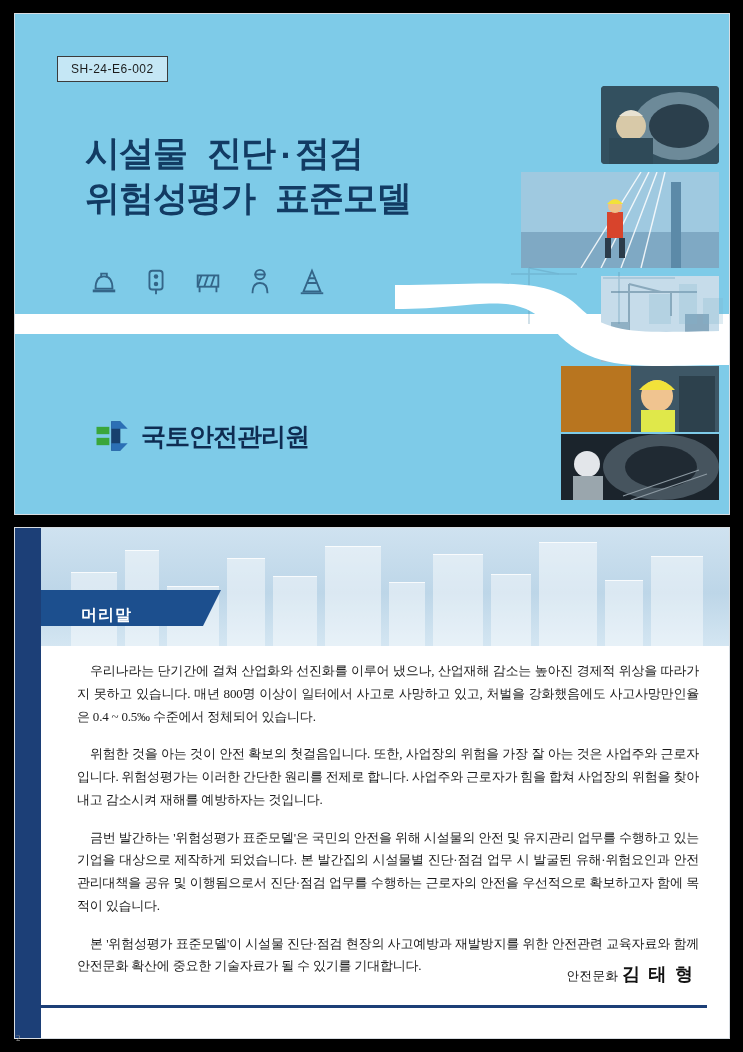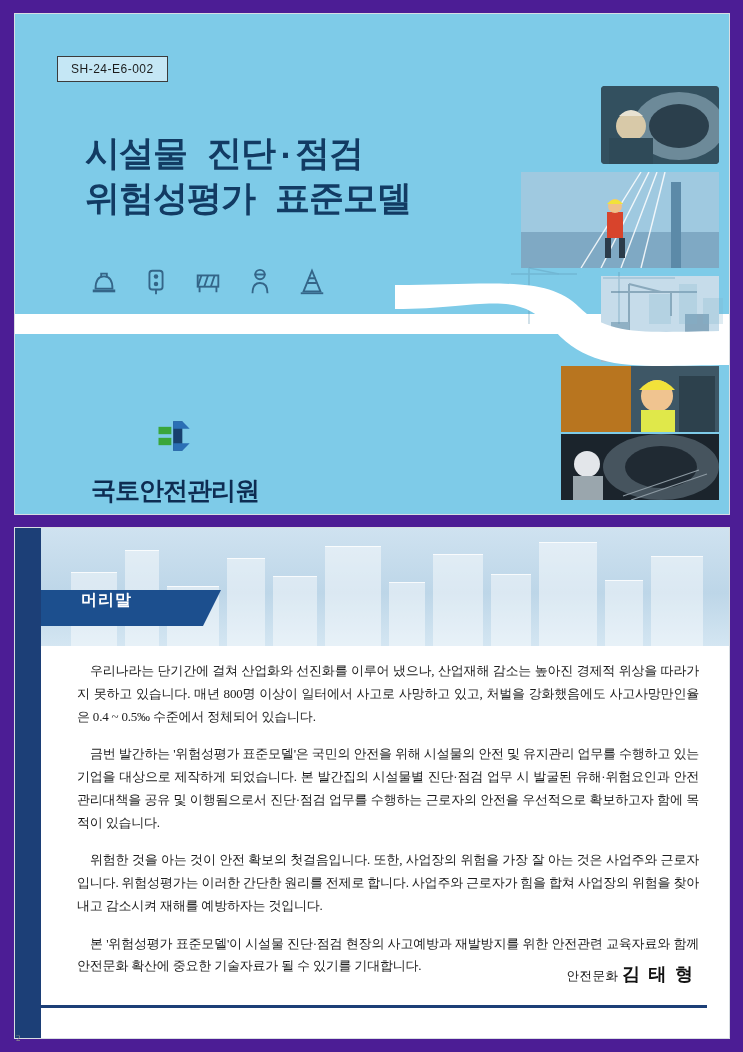--- a/index.html
+++ b/index.html
@@ -5,21 +5,21 @@
   * { box-sizing: border-box; }
   html, body {
     margin: 0; padding: 0;
     background: #ffffff;
     font-family: "Liberation Sans", sans-serif;
   }
   #page {
     position: relative;
     width: 743px;
     height: 1052px;
-    background: #4c1d95;
+    background: #000000;
     overflow: hidden;
   }
 
   
   .cover {
     position: absolute;
     left: 14px; top: 13px;
     width: 716px; height: 502px;
     background: #ffffff;
     border: 1px solid #d8dde2;
@@ -110,22 +110,21 @@
   .p4 { left: 546px; top: 352px; width: 158px; height: 66px;
         background: linear-gradient(140deg,#d8892f 0%,#8a6136 45%,#2f4452 100%); }
   .p5 { left: 546px; top: 420px; width: 158px; height: 66px;
         background: linear-gradient(120deg,#6d7a80 0%,#2f3a42 60%,#151d24 100%); }
 
   .logo-wrap {
     position: absolute;
     left: 76px; top: 400px;
     display: flex;
     align-items: center;
-    gap: 16px;
-    flex-direction: column;
+    gap: 6px;
   }
   .logo-mark { width: 44px; height: 44px; }
   .logo-text {
     font-size: 25px;
     font-weight: bold;
     color: #0e2c52;
     letter-spacing: -1px;
   }
 
   
@@ -159,21 +158,21 @@
   .fw-tab {
     position: absolute;
     left: 26px; top: 62px;
     width: 162px; height: 36px;
     background: #1c4f8e;
     color: #ffffff;
     font-size: 16px;
     font-weight: bold;
     letter-spacing: 1px;
     display: flex;
-    align-items: flex-start;
+    align-items: flex-end;
     padding-left: 40px;
   }
   .fw-tab::after {
     content: "";
     position: absolute;
     right: -18px; top: 0;
     border-top: 36px solid #1c4f8e;
     border-right: 18px solid transparent;
   }
 
@@ -384,22 +383,22 @@
       <div class="bld" style="left:564px; width:38px;  height:66px;"></div>
       <div class="bld" style="left:610px; width:52px;  height:90px;"></div>
     </div>
 
     <div class="fw-tab">
       <span>머리말</span>
     </div>
 
     <div class="fw-body">
       <p>우리나라는 단기간에 걸쳐 산업화와 선진화를 이루어 냈으나, 산업재해 감소는 높아진 경제적 위상을 따라가지 못하고 있습니다. 매년 800명 이상이 일터에서 사고로 사망하고 있고, 처벌을 강화했음에도 사고사망만인율은 0.4 ~ 0.5‰ 수준에서 정체되어 있습니다.</p>
+      <p>위험한 것을 아는 것이 안전 확보의 첫걸음입니다. 또한, 사업장의 위험을 가장 잘 아는 것은 사업주와 근로자입니다. 위험성평가는 이러한 간단한 원리를 전제로 합니다. 사업주와 근로자가 힘을 합쳐 사업장의 위험을 찾아내고 감소시켜 재해를 예방하자는 것입니다.</p>
       <p>금번 발간하는 '위험성평가 표준모델'은 국민의 안전을 위해 시설물의 안전 및 유지관리 업무를 수행하고 있는 기업을 대상으로 제작하게 되었습니다. 본 발간집의 시설물별 진단·점검 업무 시 발굴된 유해·위험요인과 안전관리대책을 공유 및 이행됨으로서 진단·점검 업무를 수행하는 근로자의 안전을 우선적으로 확보하고자 함에 목적이 있습니다.</p>
-      <p>위험한 것을 아는 것이 안전 확보의 첫걸음입니다. 또한, 사업장의 위험을 가장 잘 아는 것은 사업주와 근로자입니다. 위험성평가는 이러한 간단한 원리를 전제로 합니다. 사업주와 근로자가 힘을 합쳐 사업장의 위험을 찾아내고 감소시켜 재해를 예방하자는 것입니다.</p>
       <p>본 '위험성평가 표준모델'이 시설물 진단·점검 현장의 사고예방과 재발방지를 위한 안전관련 교육자료와 함께 안전문화 확산에 중요한 기술자료가 될 수 있기를 기대합니다.</p>
     </div>
 
     <div class="fw-sign">
       <span>안전문화</span>
       <b>김 태 형</b>
     </div>
 
     <div class="fw-rule"></div>
   </div>

